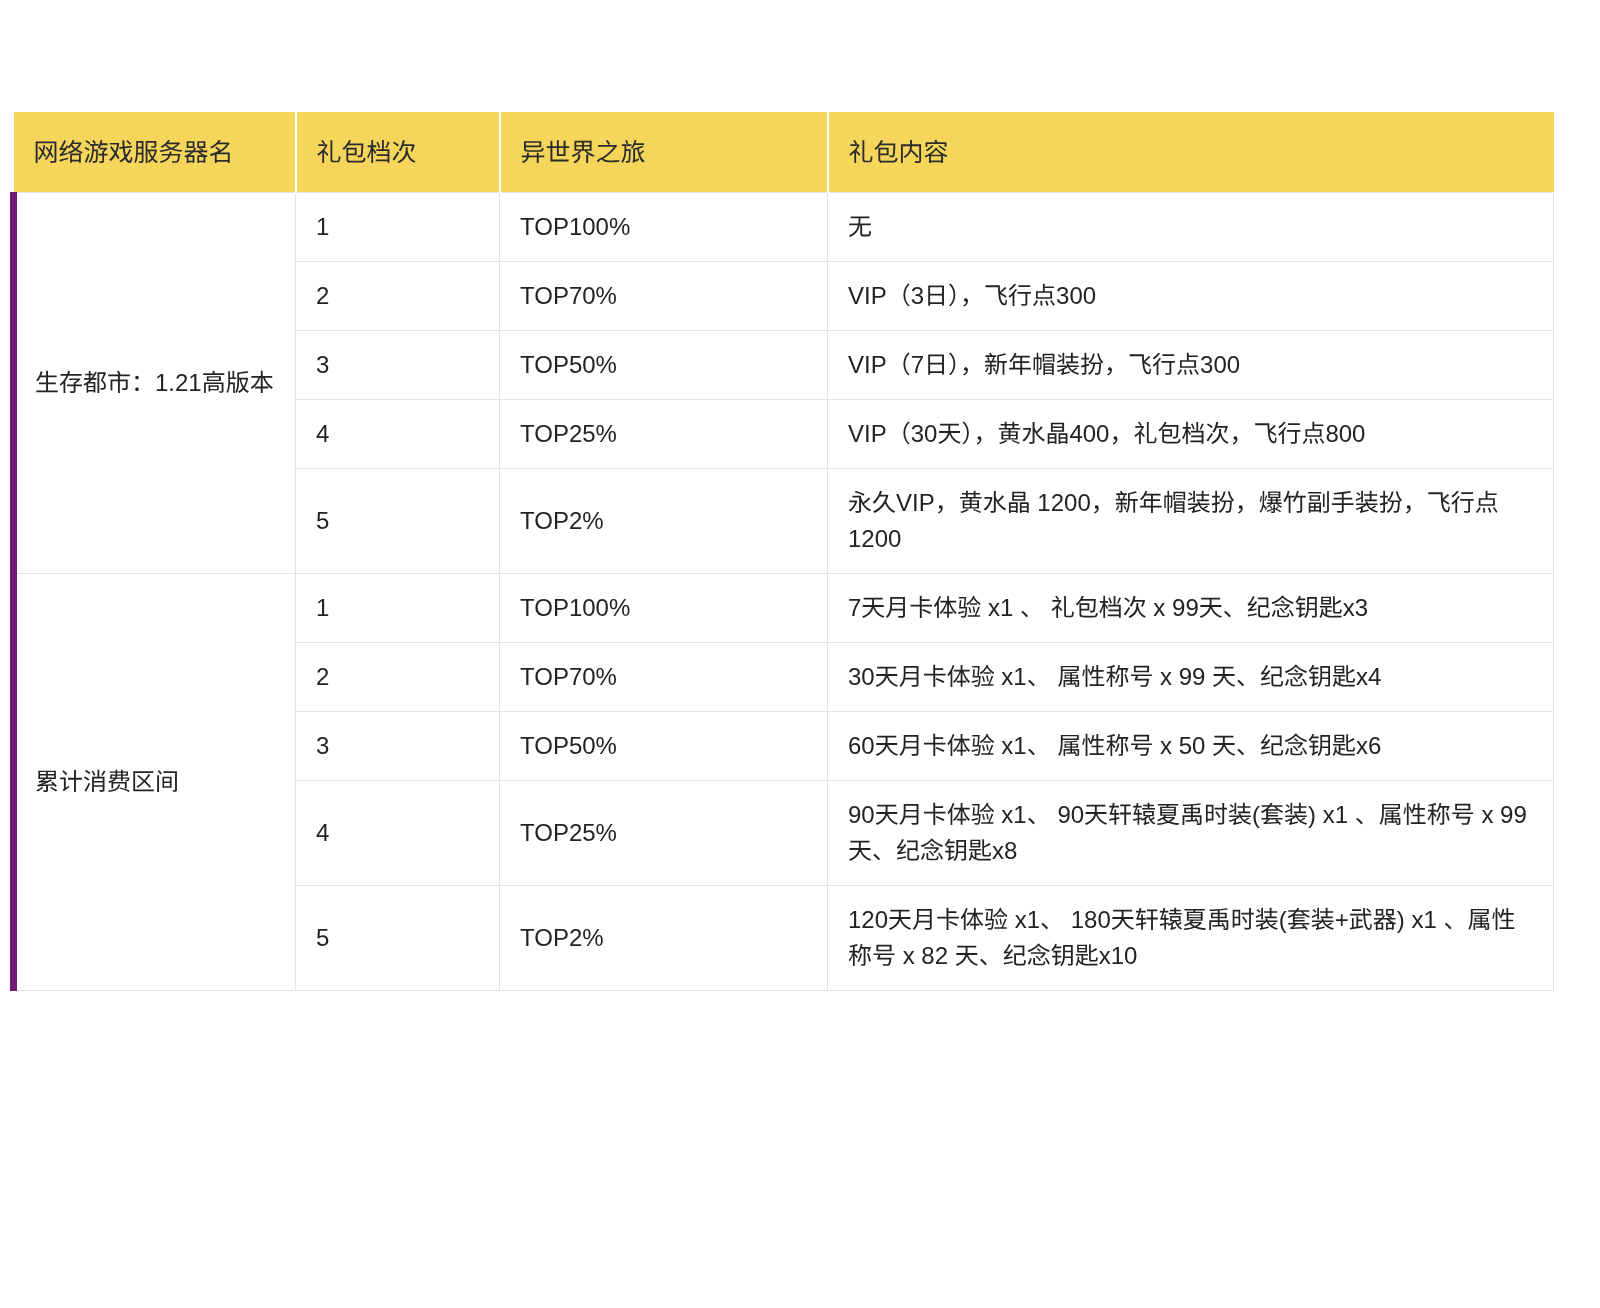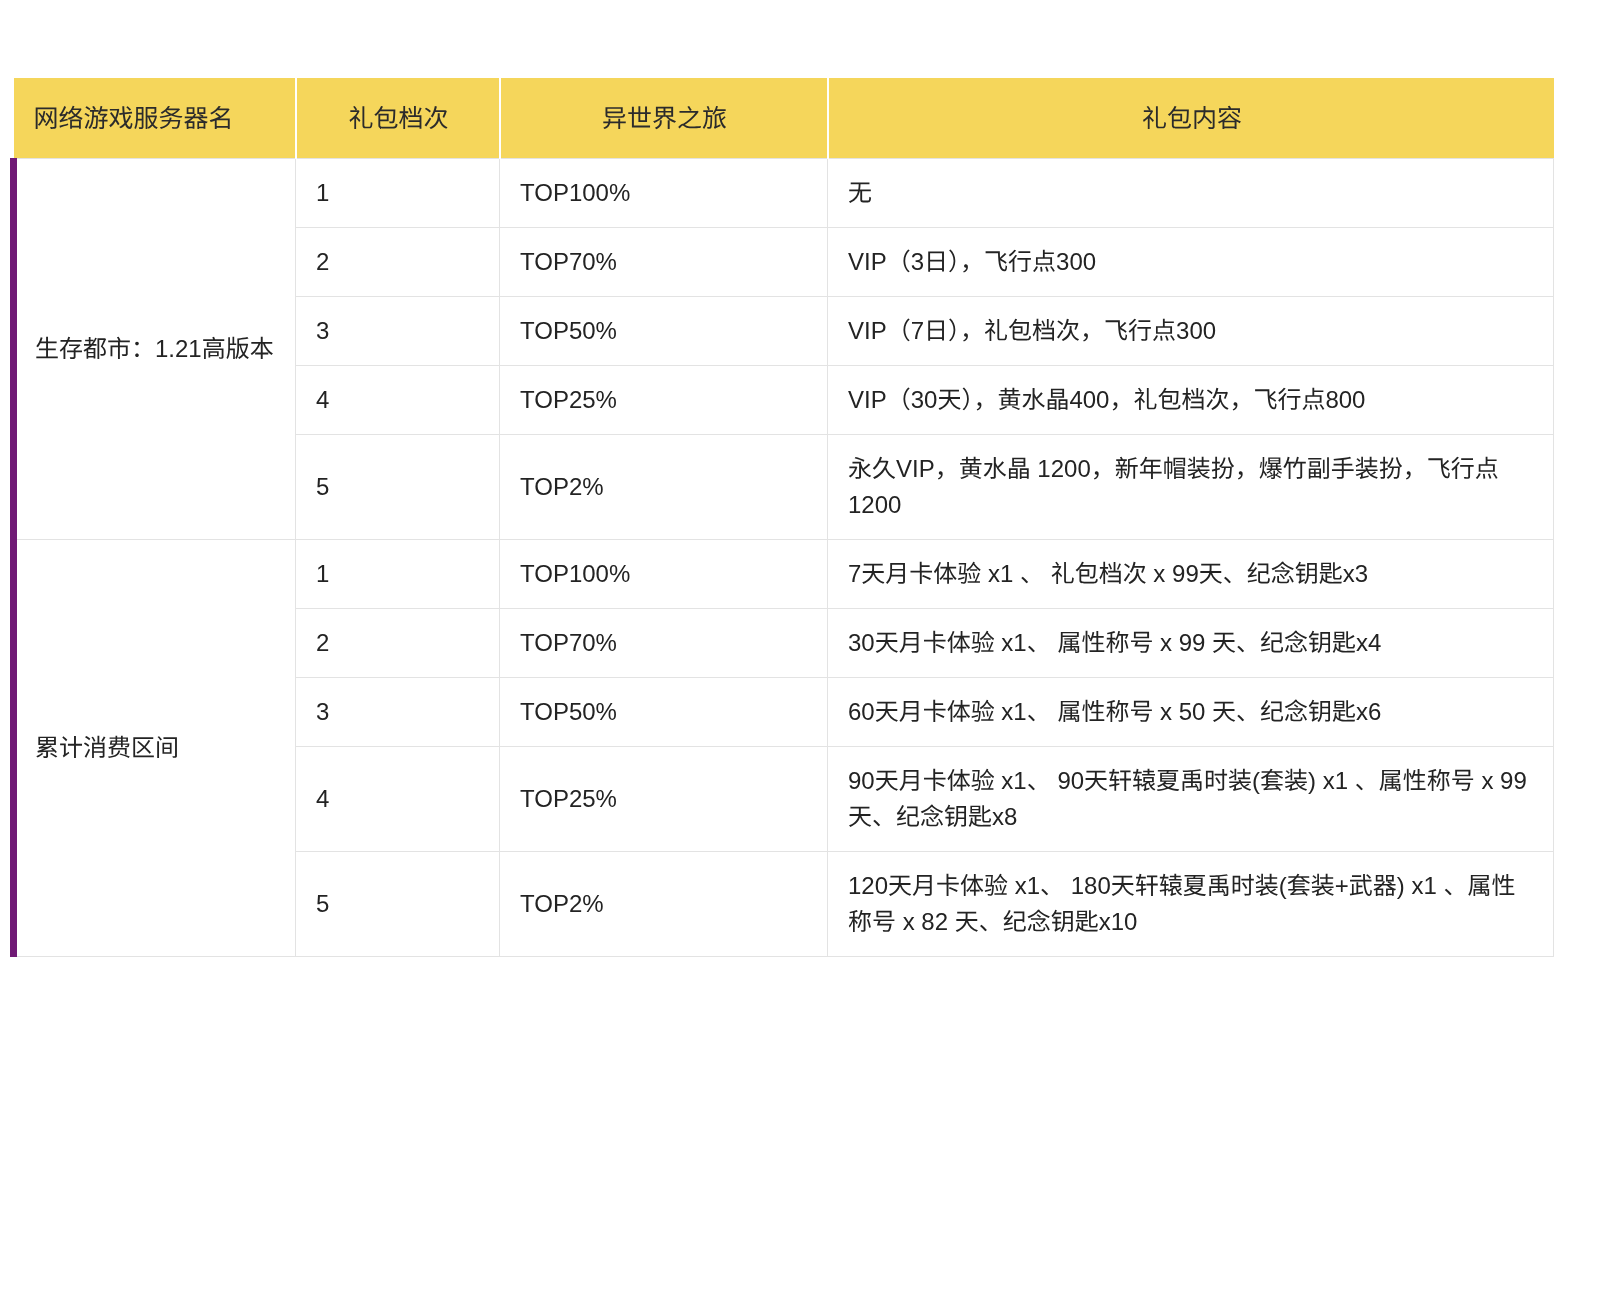--- a/index.html
+++ b/index.html
@@ -12,21 +12,21 @@
     height: 1308px;
     font-family: "Liberation Sans", "DejaVu Sans", sans-serif;
     color: #222222;
     -webkit-font-smoothing: antialiased;
   }
   .page {
     position: relative;
     width: 1600px;
     height: 1308px;
     box-sizing: border-box;
-    padding: 78px 60px 0 10px;
+    padding: 112px 60px 0 10px;
   }
   table.gift-table {
     border-collapse: collapse;
     table-layout: fixed;
     width: 1540px;
     margin: 0;
   }
   table.gift-table col.c1 { width: 282px; }
   table.gift-table col.c2 { width: 204px; }
   table.gift-table col.c3 { width: 328px; }
@@ -40,21 +40,20 @@
     text-align: left;
     padding: 22px 18px 22px 20px;
     height: 80px;
     box-sizing: border-box;
     border: none;
     vertical-align: middle;
     line-height: 1.3;
   }
   thead th.sep {
     border-left: 2px solid #ffffff;
-    text-align: center;
   }
   tbody td {
     font-size: 24px;
     color: #232323;
     padding: 16px 20px 16px 20px;
     border-bottom: 1px solid #e3e3e3;
     border-right: 1px solid #e3e3e3;
     vertical-align: middle;
     line-height: 1.5;
     box-sizing: border-box;
@@ -104,21 +103,21 @@
         <td class="contentcol">无</td>
       </tr>
       <tr>
         <td class="tier">2</td>
         <td class="range">TOP70%</td>
         <td class="contentcol">VIP（3日），飞行点300</td>
       </tr>
       <tr>
         <td class="tier">3</td>
         <td class="range">TOP50%</td>
-        <td class="contentcol">VIP（7日），礼包档次，飞行点300</td>
+        <td class="contentcol">VIP（7日），新年帽装扮，飞行点300</td>
       </tr>
       <tr>
         <td class="tier">4</td>
         <td class="range">TOP25%</td>
         <td class="contentcol">VIP（30天），黄水晶400，礼包档次，飞行点800</td>
       </tr>
       <tr>
         <td class="tier">5</td>
         <td class="range">TOP2%</td>
         <td class="contentcol">永久VIP，黄水晶 1200，新年帽装扮，爆竹副手装扮，飞行点1200</td>

